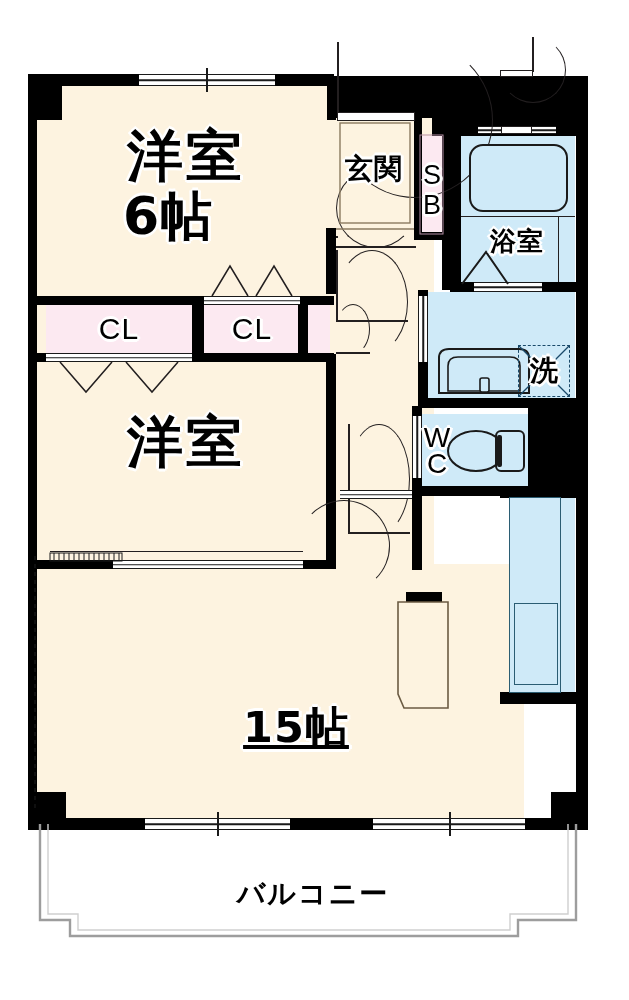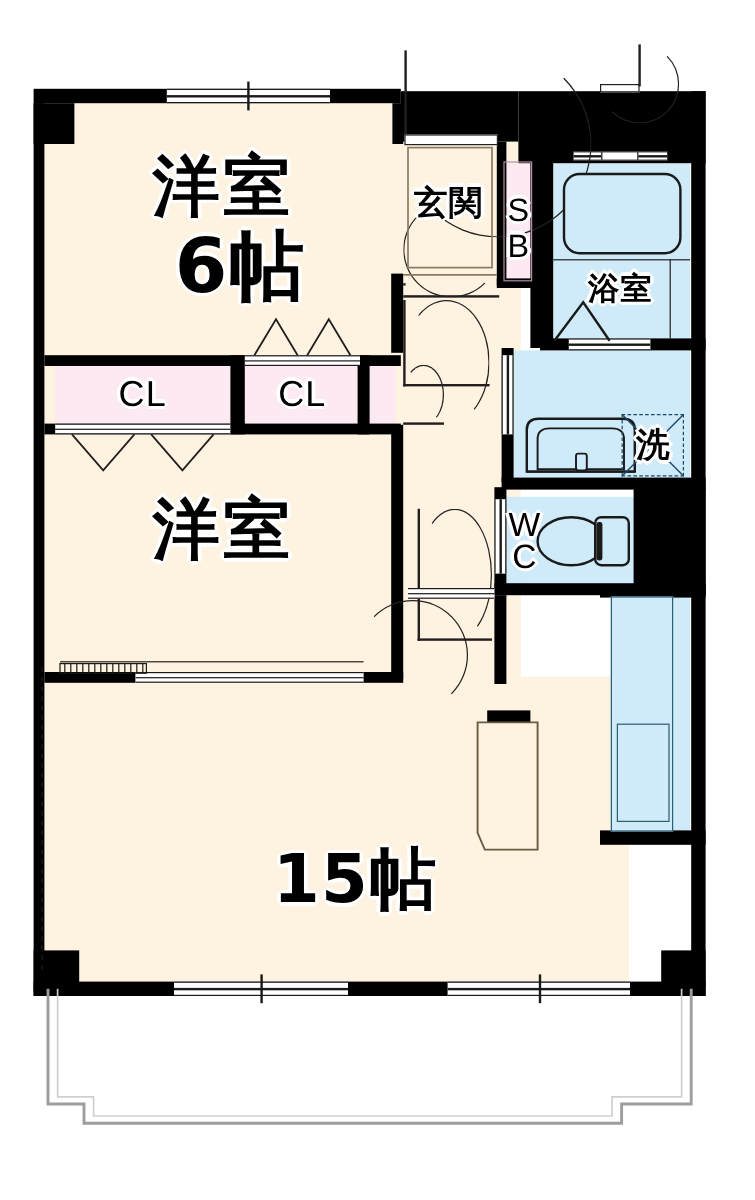--- a/index.html
+++ b/index.html
@@ -274,36 +274,37 @@
   </svg>
 
   <div class="balcony" style="left:28px;top:820px;width:572px;height:120px;">
     <svg width="572" height="120" viewBox="0 0 572 120">
       <polyline points="12,4 12,100 42,100 42,116 490,116 490,100 548,100 548,4" fill="none" stroke="#9d9d9d" stroke-width="2.4"></polyline>
       <polyline points="20,4 20,94 50,94 50,110 482,110 482,94 540,94 540,4" fill="none" stroke="#cfcfcf" stroke-width="1.4"></polyline>
     </svg>
   </div>
 
   <div class="label jp" style="left:116px;top:128px;width:140px;font-size:56px;letter-spacing:3px;">洋室</div>
-  <div class="label jp" style="left:140px;top:190px;width:120px;font-size:63px;letter-spacing:1px;">6帖</div>
+  <div class="label jp" style="left:108px;top:190px;width:120px;font-size:52px;letter-spacing:1px;">6帖</div>
 
   <div class="label jp" style="left:116px;top:414px;width:140px;font-size:56px;letter-spacing:3px;">洋室</div>
 
-  <div class="label jp" style="left:216px;top:706px;width:160px;font-size:56px;letter-spacing:1px;">15帖</div>
+  <div class="label jp" style="left:216px;top:706px;width:160px;font-size:43px;letter-spacing:1px;text-decoration:underline;">15帖</div>
 
   <div class="label jp" style="left:334px;top:155px;width:80px;font-size:28px;letter-spacing:1px;">玄関</div>
 
   <div class="label lat" style="left:419px;top:162px;width:26px;font-size:27px;">S</div>
   <div class="label lat" style="left:419px;top:192px;width:26px;font-size:27px;">B</div>
 
   <div class="label jp" style="left:472px;top:228px;width:90px;font-size:26px;letter-spacing:1px;">浴室</div>
 
 
   <div class="label jp" style="left:524px;top:357px;width:40px;font-size:28px;">洗</div>
 
   <div class="label lat" style="left:422px;top:424px;width:30px;font-size:28px;">W</div>
   <div class="label lat" style="left:422px;top:450px;width:30px;font-size:28px;">C</div>
 
   <div class="label lat" style="left:79px;top:314px;width:80px;font-size:30px;letter-spacing:1px;">CL</div>
   <div class="label lat" style="left:212px;top:314px;width:80px;font-size:30px;letter-spacing:1px;">CL</div>
 
+  <div class="label jp" style="left:208px;top:880px;width:210px;font-size:28px;letter-spacing:2px;">バルコニー</div>
 
 </div>
 
 </body></html>

